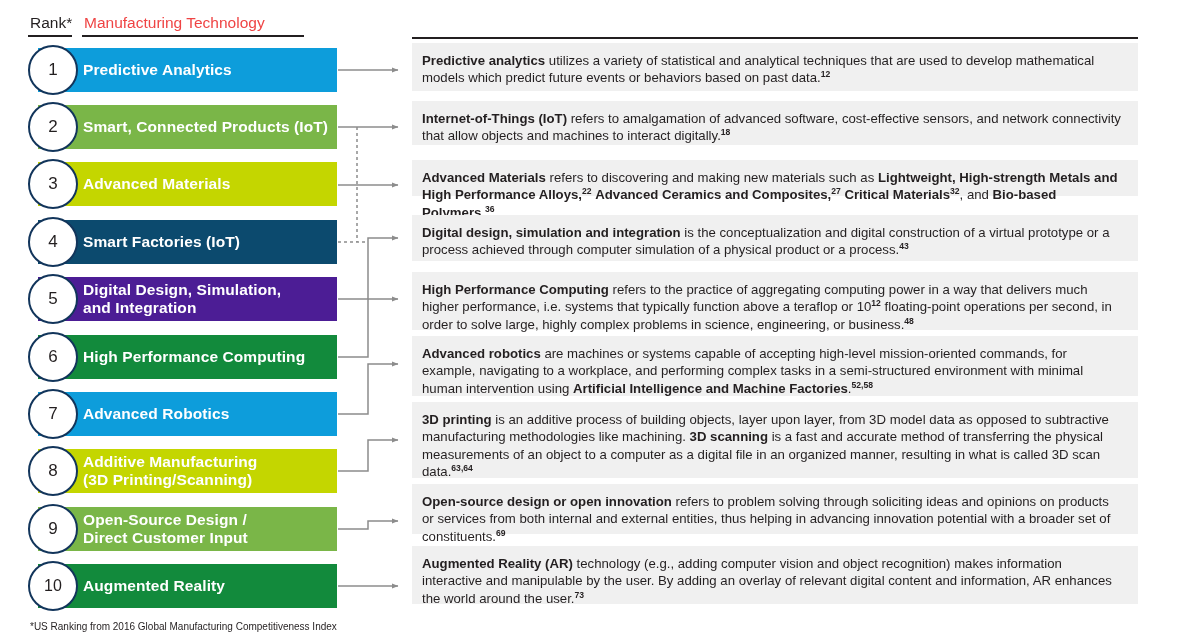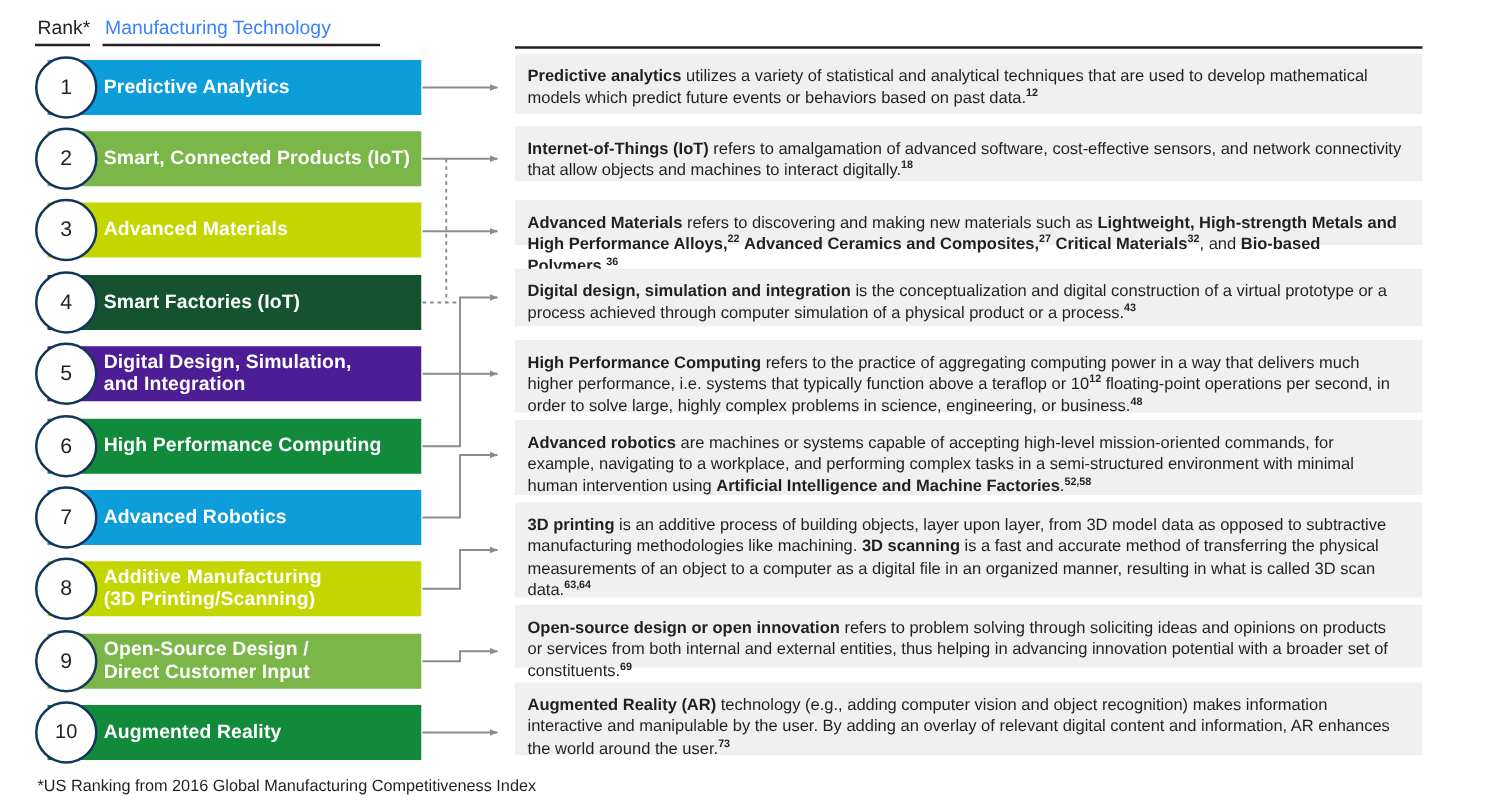--- a/index.html
+++ b/index.html
@@ -7,21 +7,21 @@
     width:1200px;height:643px;position:relative;overflow:hidden;
     font-family:"Liberation Sans","DejaVu Sans",sans-serif;
     color:#231f20;
     -webkit-font-smoothing:antialiased;
   }
   .stage{position:absolute;left:0;top:0;width:1200px;height:643px;}
 
   
   .left-head{position:absolute;left:30px;top:14px;width:330px;height:26px;text-align:center;}
   .lh-rank{position:absolute;left:0;top:0;font-size:15.5px;color:#231f20;white-space:nowrap;}
-  .lh-tech{position:absolute;left:54px;top:0;font-size:15.5px;color:#3b82f6;white-space:nowrap;}
+  .lh-tech{position:absolute;left:54px;top:0;font-size:15.5px;color:#ef4444;white-space:nowrap;}
   .lh-rule-a{position:absolute;left:28px;top:35px;width:44px;height:2px;background:#231f20;}
   .lh-rule-b{position:absolute;left:82px;top:35px;width:222px;height:2px;background:#231f20;}
 
   .rank-row{position:absolute;left:0;height:44px;width:360px;}
   .bar{
     position:absolute;left:38px;top:0;width:299px;height:100%;
     display:flex;align-items:center;
   }
   .bar-label{
     color:#ffffff;font-size:15.5px;font-weight:600;
@@ -31,21 +31,21 @@
   .circle{
     position:absolute;left:28px;top:50%;transform:translateY(-50%);
     width:46px;height:46px;border-radius:50%;
     background:#ffffff;border:2.5px solid #12355b;
     display:flex;align-items:center;justify-content:center;
     font-size:17px;color:#231f20;z-index:3;
   }
   .circle.ten{font-size:16px;}
 
   .footnote{
-    position:absolute;left:30px;top:621px;font-size:13px;color:#231f20;white-space:nowrap;
+    position:absolute;left:30px;top:621px;font-size:10px;color:#231f20;white-space:nowrap;
   }
 
   
   .right-head{position:absolute;left:418px;top:17px;font-size:14.5px;color:#231f20;white-space:nowrap;}
   .right-rule{position:absolute;left:412px;top:37px;width:726px;height:2px;background:#231f20;}
 
   .desc{
     position:absolute;left:412px;width:726px;
     background:#f0f0f0;
     box-sizing:border-box;
@@ -121,21 +121,21 @@
   </div>
 
   <div class="rank-row" style="top:162px">
     <div class="bar" style="background:#c4d600">
       <span class="bar-label">Advanced Materials</span>
     </div>
     <div class="circle">3</div>
   </div>
 
   <div class="rank-row" style="top:220px">
-    <div class="bar" style="background:#14532d">
+    <div class="bar" style="background:#0c4a6e">
       <span class="bar-label">Smart Factories (IoT)</span>
     </div>
     <div class="circle">4</div>
   </div>
 
   <div class="rank-row" style="top:277px">
     <div class="bar" style="background:#4c1d95">
       <span class="bar-label">Digital Design, Simulation,
 and Integration</span>
     </div>

